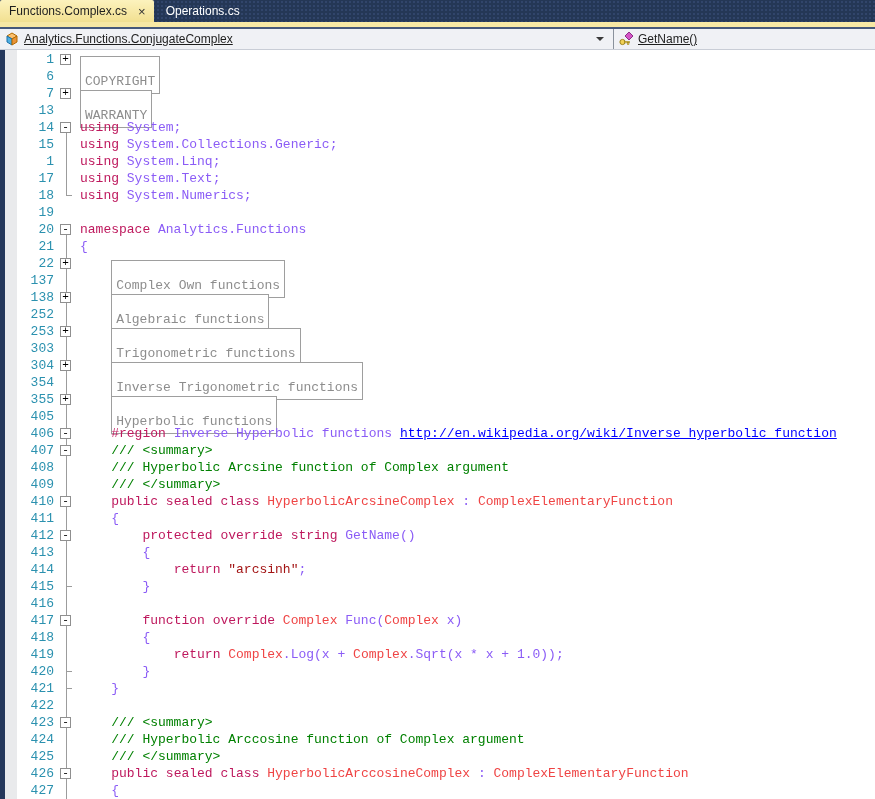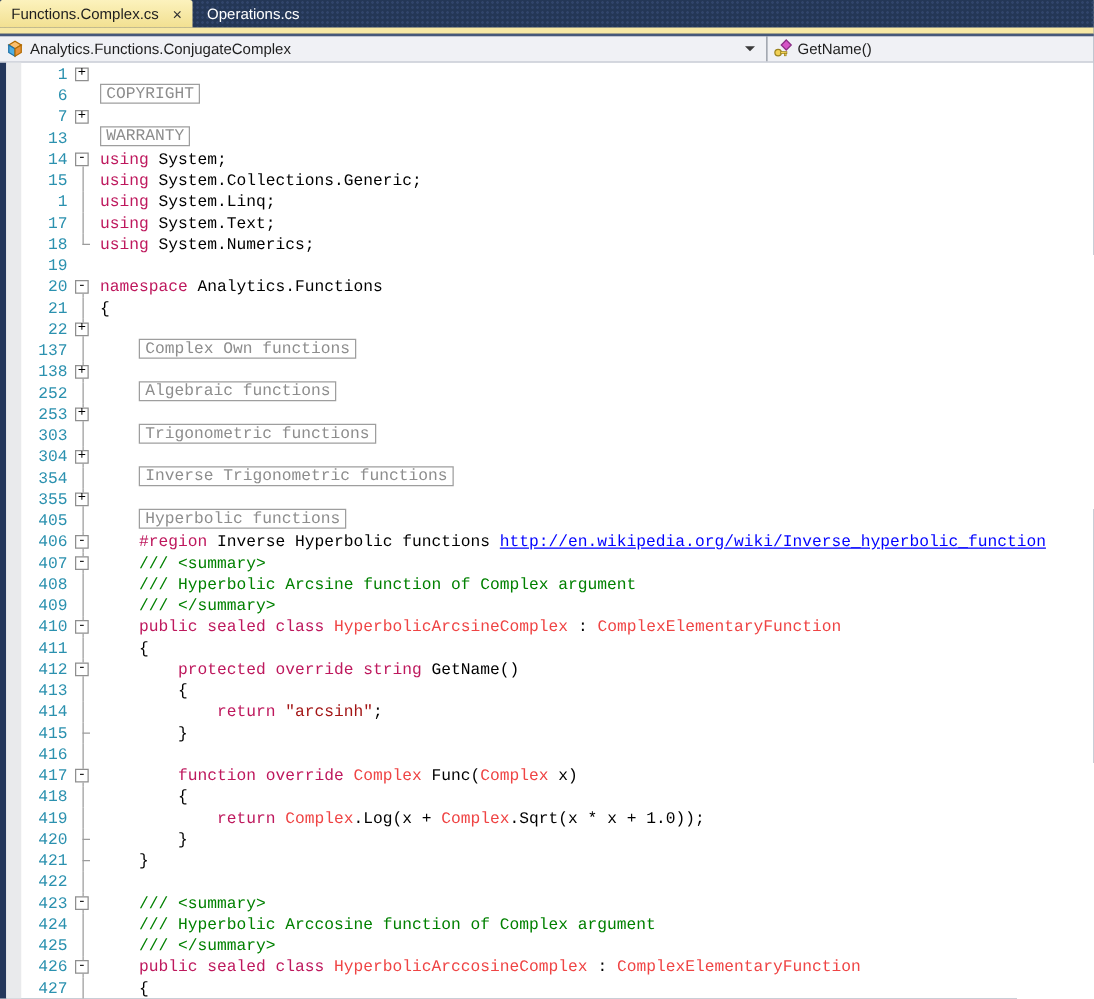--- a/index.html
+++ b/index.html
@@ -26,21 +26,21 @@
 
   .accent-bar { height:5px; background:#F7E8A4; }
   .nav-top-line { height:2px; background:#46587A; }
 
   
   .navbar { height:21px; background:#F0F1F5; border-bottom:1px solid #C9CDD6; display:flex; align-items:stretch; }
   .combo { display:flex; align-items:center; font-size:12px; color:#1E1E1E; }
   .combo.left { width:613px; }
   .combo.right { flex:1; }
   .combo .icon { width:16px; height:16px; margin-left:4px; flex:0 0 auto; }
-  .combo .txt { margin-left:4px; white-space:nowrap; overflow:hidden; }
+  .combo .txt { margin-left:4px; white-space:nowrap; overflow:hidden;text-decoration:underline; }
   .combo .spacer { flex:1; }
   .drop-arrow { width:0; height:0; border-left:4px solid transparent; border-right:4px solid transparent;
                 border-top:4px solid #3A3A3A; margin-right:9px; }
   .combo-sep { width:1px; background:#8A919C; }
 
   
   .editor { position:relative; flex:1; background:#FFFFFF; overflow:hidden; }
   .strip-edge   { position:absolute; left:0; top:0; bottom:0; width:5px;  background:#24375B; }
   .strip-margin { position:absolute; left:5px; top:0; bottom:0; width:12px; background:#E9EAEC; }
   .rows { position:absolute; left:0; top:1px; right:0; }
@@ -52,28 +52,28 @@
   .fold .vl   { position:absolute; left:9px; width:1px; background:#9C9C9C; top:0; bottom:0; }
   .fold .vl.below { top:14px; }
   .fold .vl.end   { top:0; height:9px; }
   .fold .tick { position:absolute; left:9px; top:8px; width:6px; height:1px; background:#9C9C9C; }
   .fold .fbox { position:absolute; left:3px; top:3px; width:11px; height:11px; z-index:2;
                 border:1px solid #8F8F8F; background:#FFFFFF; color:#000;
                 font-size:11px; line-height:9px; text-align:center; cursor:pointer; }
   .code { flex:1; color:#000; position:relative; z-index:1; }
 
   .code .kw { color:#be185d; }
-  .code .pl { color:#000000; }
+  .code .pl { color:#8b5cf6; }
   .code .ty { color:#ef4444;margin-top:25px; }
   .code .cm { color:#008000; }
   .code .st { color:#A31515; }
   .code .lk { color:#0000FF; text-decoration:underline; cursor:pointer; }
 
   .rbox { display:inline-block; border:1px solid #9E9E9E; background:#FFFFFF; color:#8D8D8D;
-          padding:0 4px; height:16px; line-height:14px; vertical-align:top; margin-top:16px; cursor:pointer; }
+          padding:18px 4px; height:16px; line-height:14px; vertical-align:top; margin-top:5px; cursor:pointer; }
 </style>
 </head>
 <body>
 
 <div class="window">
 
   <div class="tabstrip">
     <div class="tab active">
       <span>Functions.Complex.cs</span>
       <span class="close">×</span>

